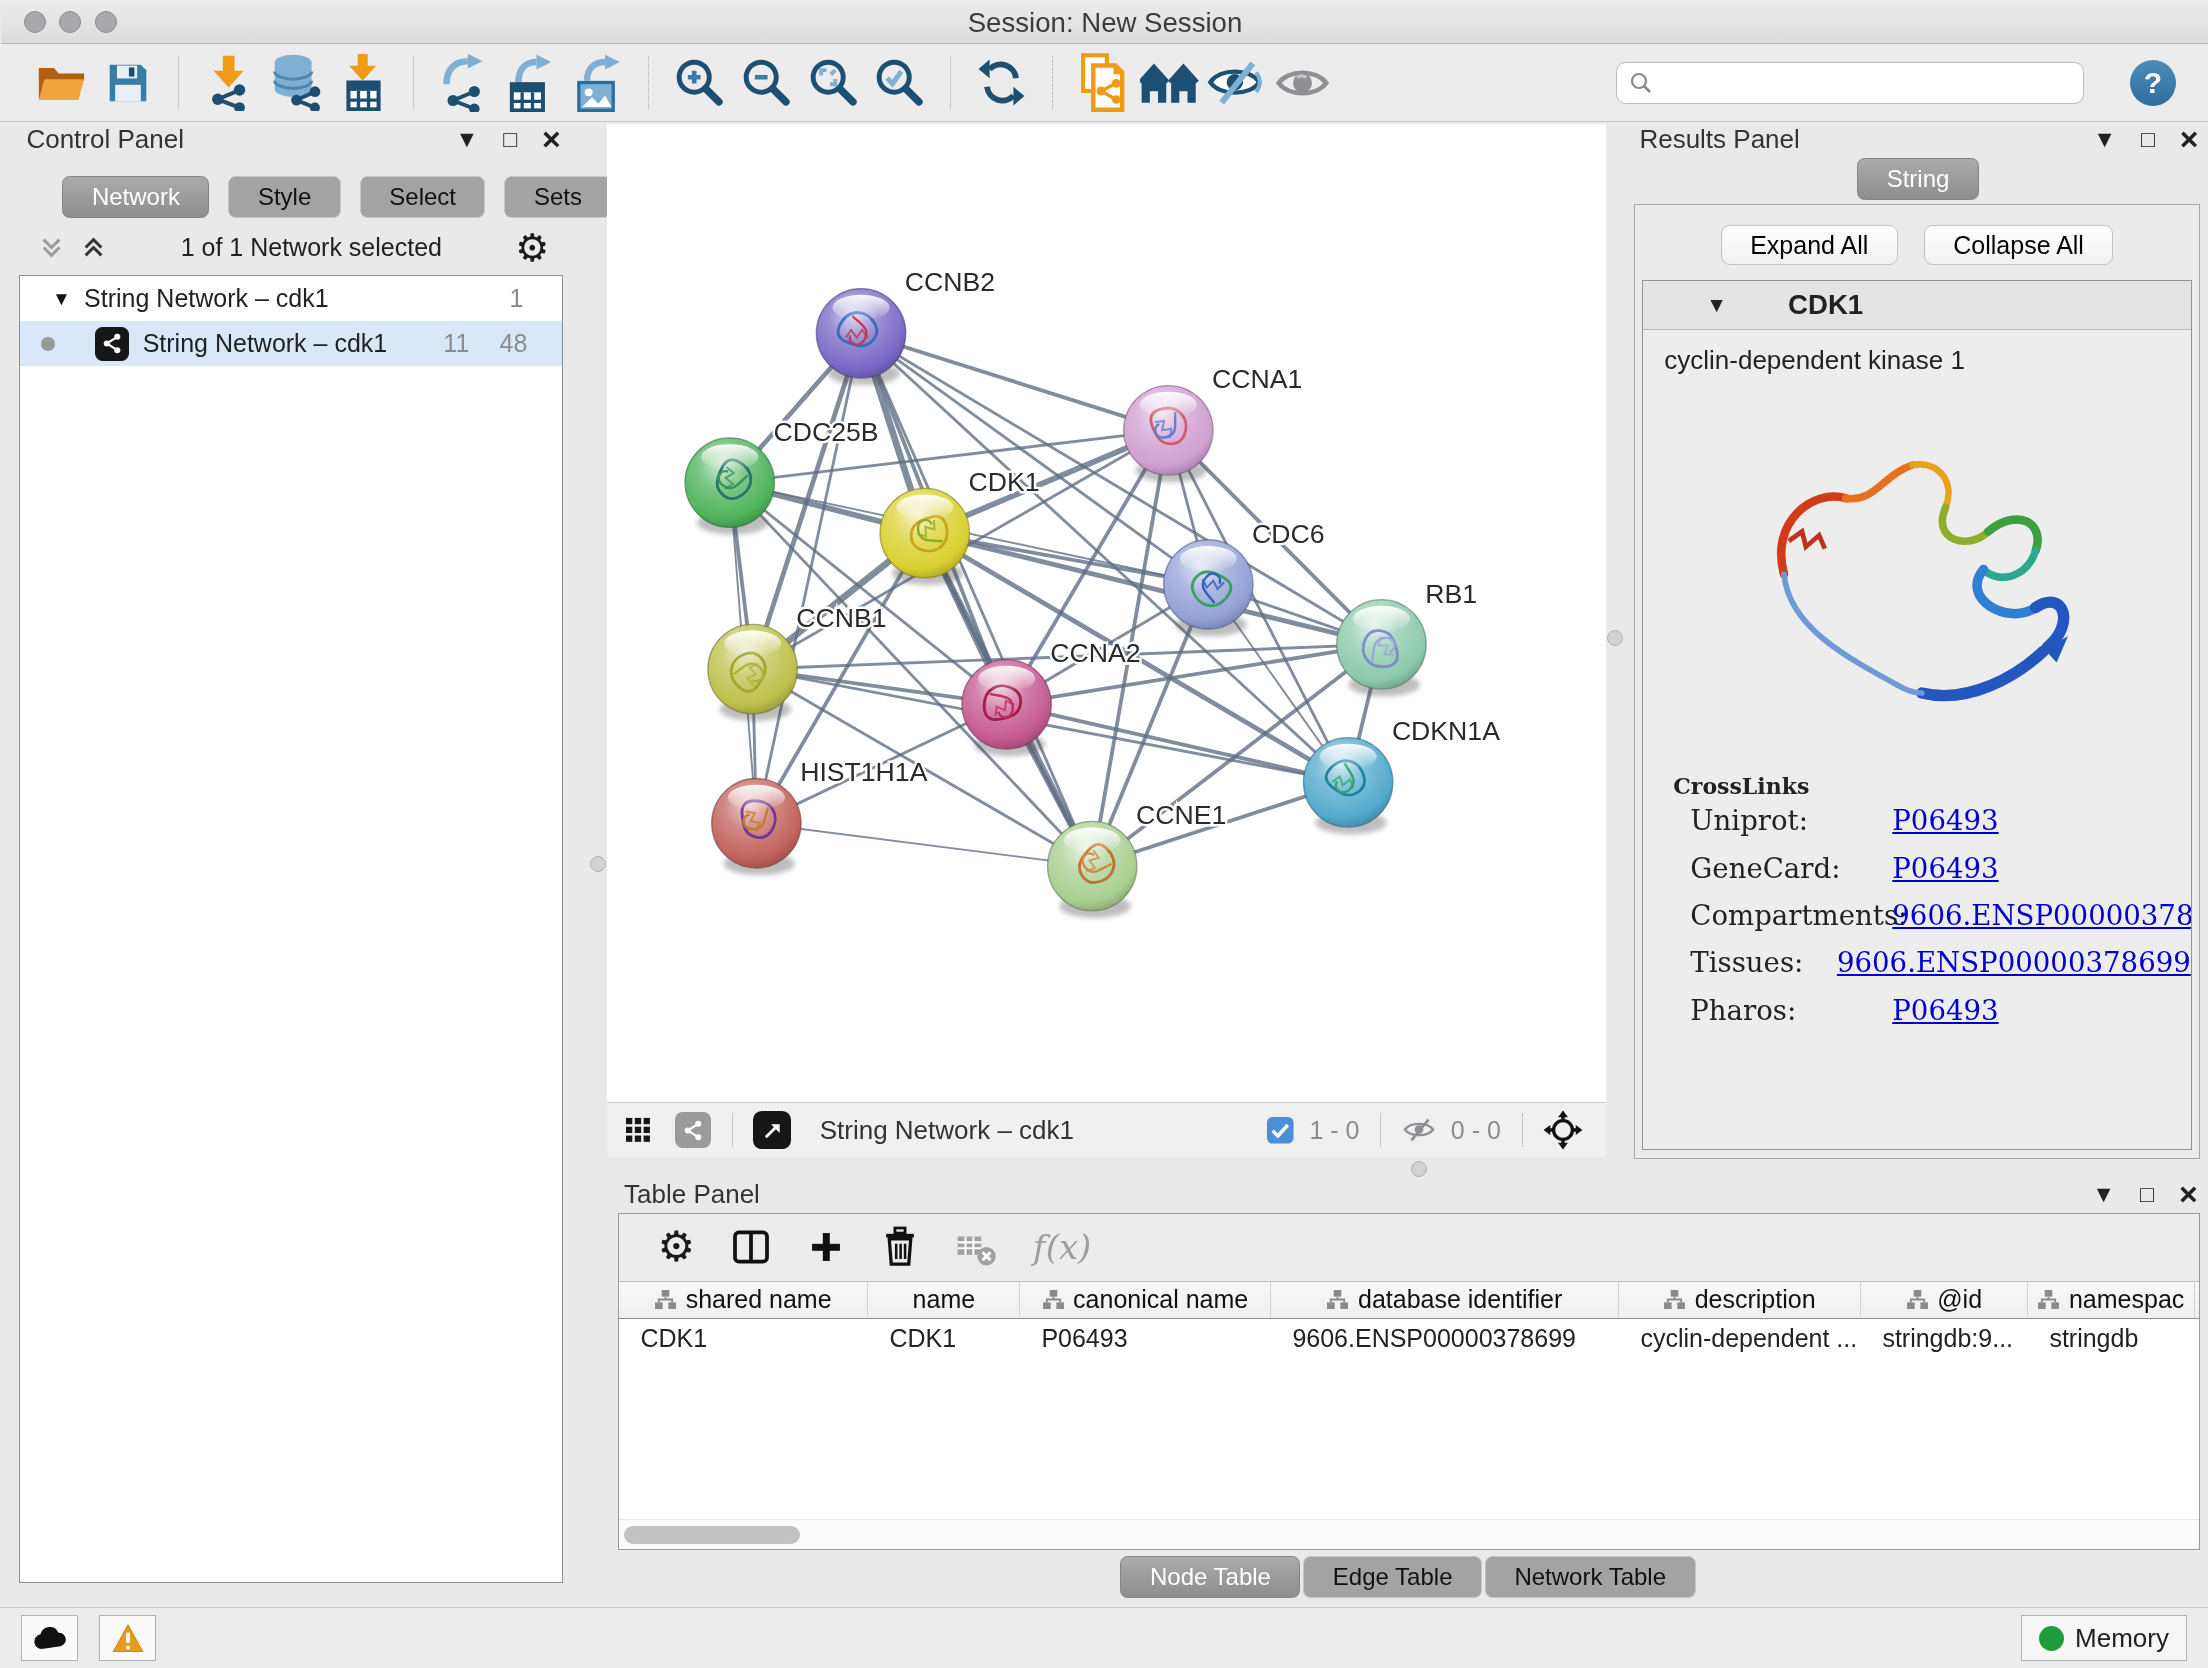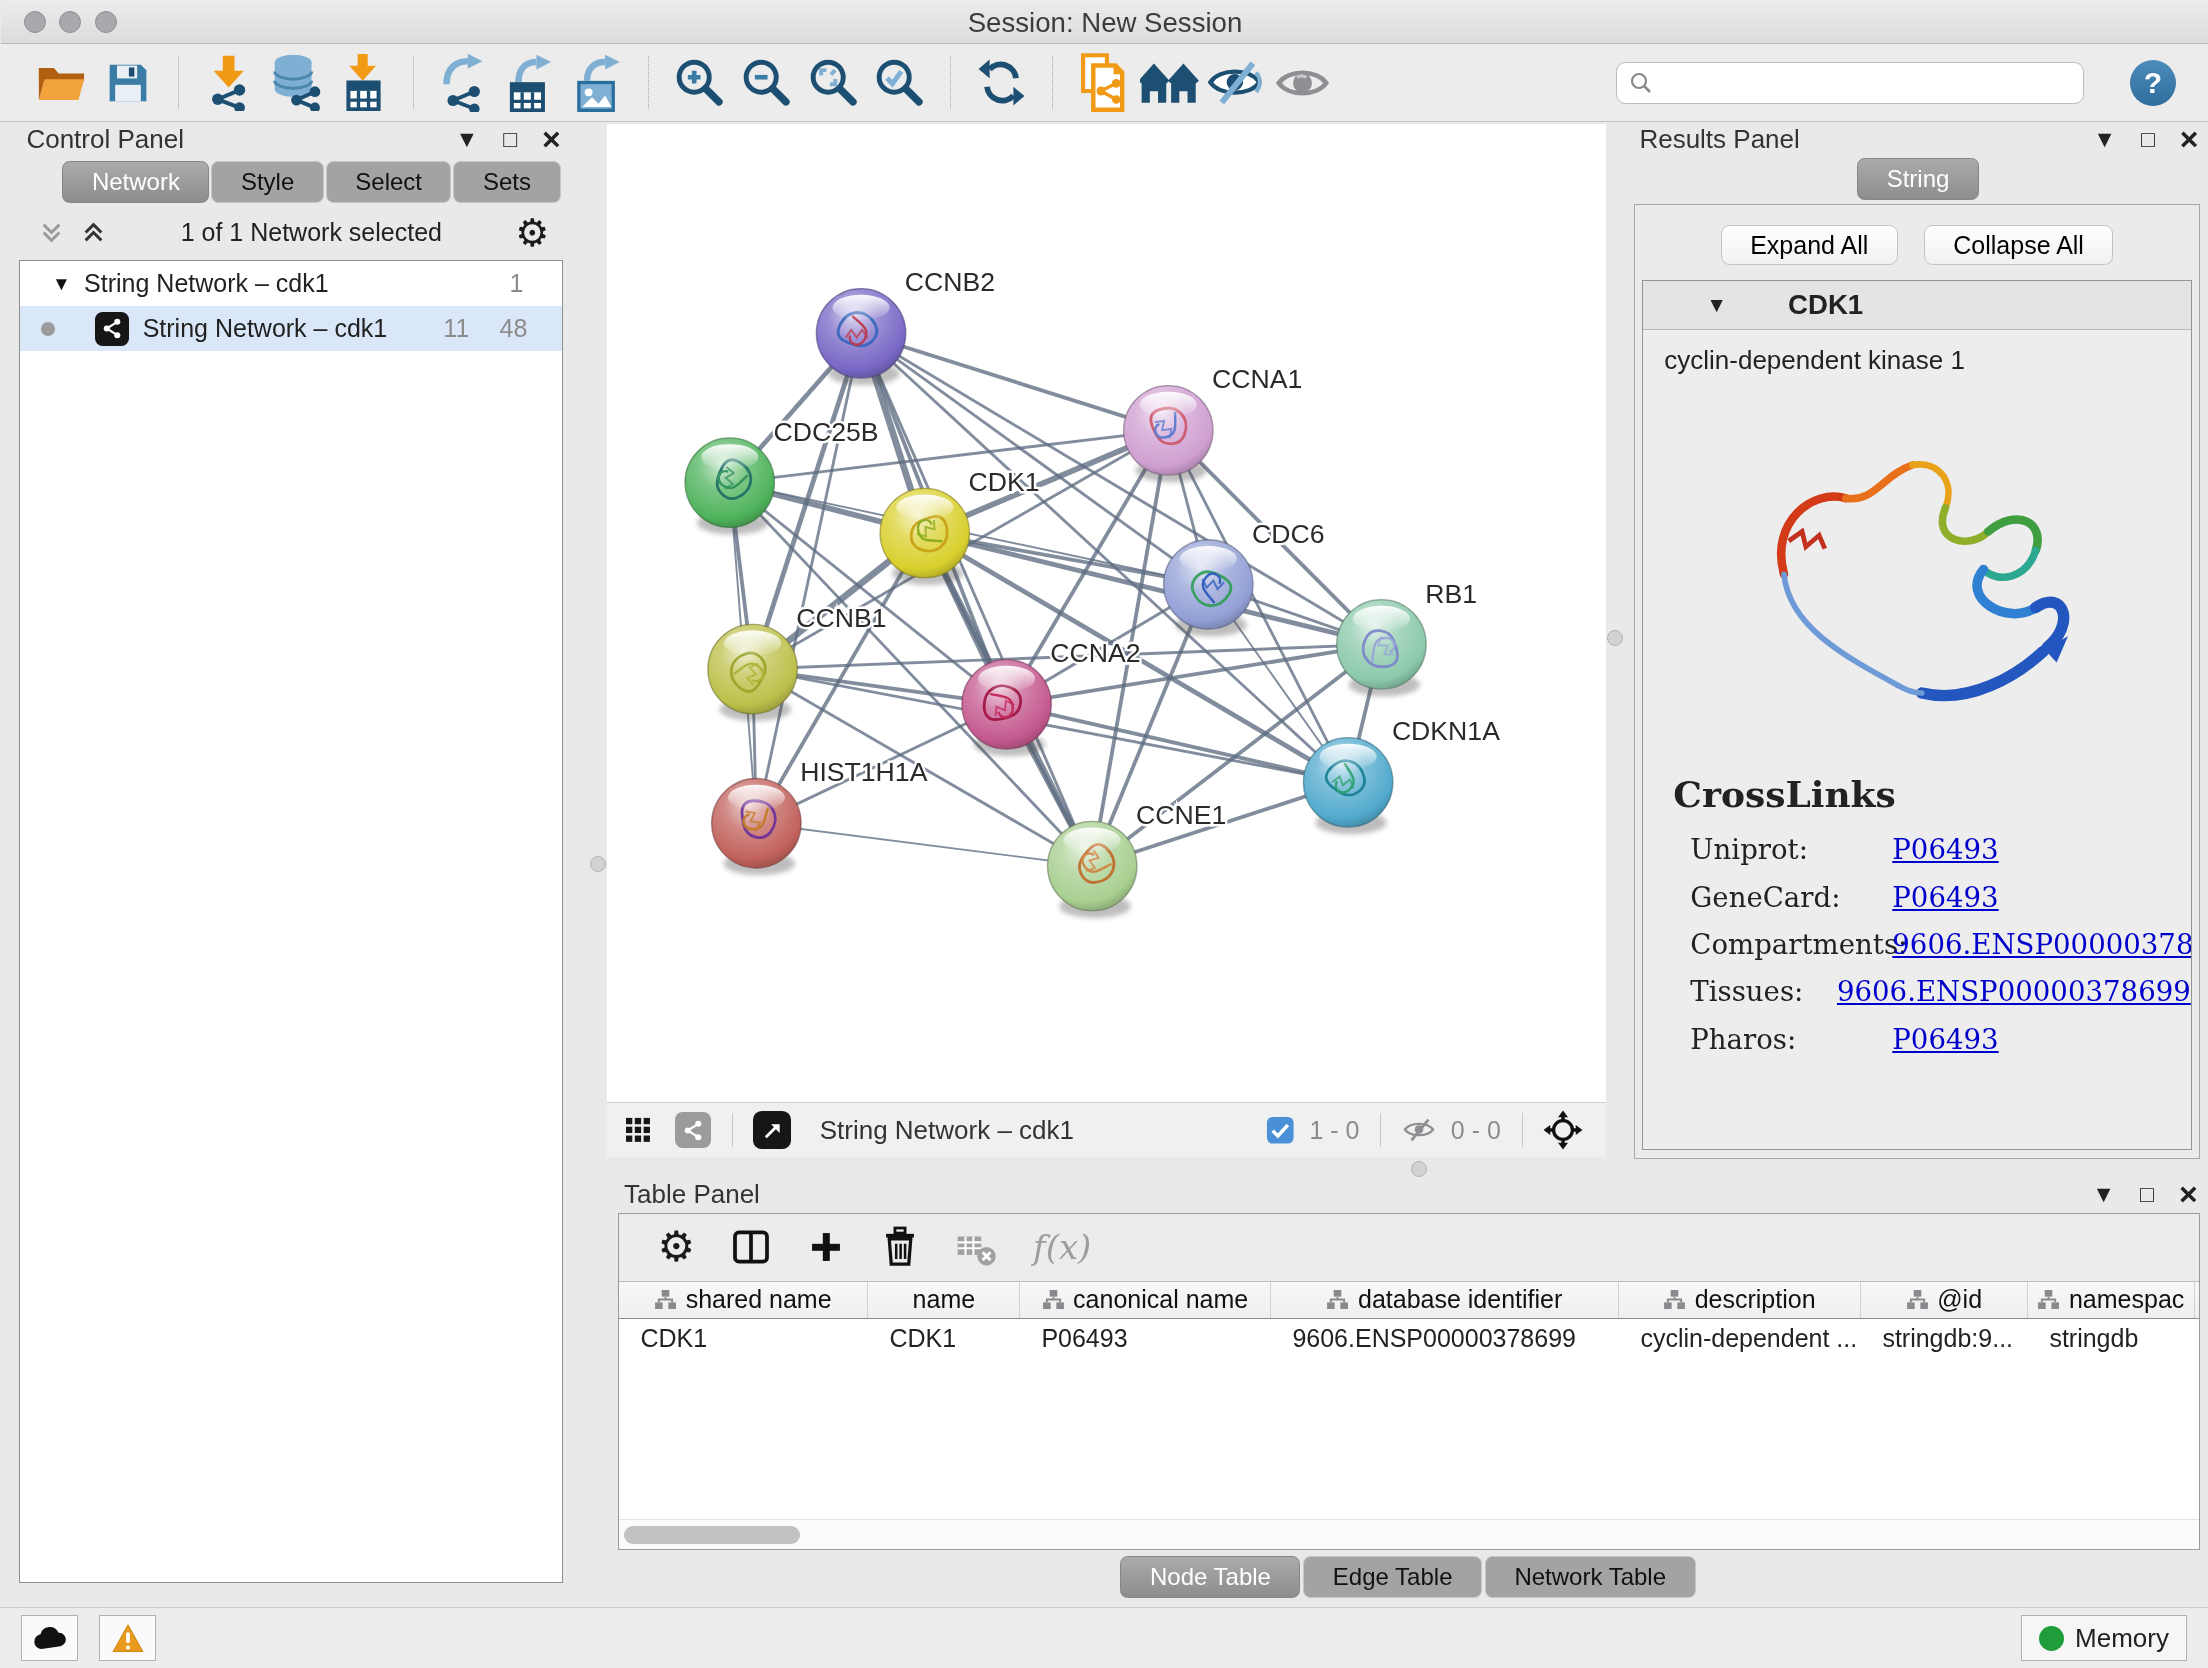--- a/index.html
+++ b/index.html
@@ -26,21 +26,21 @@
   .phead{display:flex;align-items:center;font-size:26px;color:#333;height:30px;}
   .pctl{margin-left:auto;display:flex;align-items:center;gap:25px;color:#222;}
   .pctl span{font-size:23px;line-height:1;}
   .pctl .x{font-size:32px;font-weight:bold;}
   .tab{height:40px;padding:0 28.5px;display:flex;align-items:center;font-size:24px;background:#a3a3a3;
     border:1px solid #c6c6c6;border-radius:7.6px;color:#111;}
   .tab.sel{background:linear-gradient(#ababab,#8d8d8d);border-color:#858585;color:#fff;}
   
   #control-panel{position:absolute;left:11.4px;top:124px;width:557px;height:1472px;display:flex;flex-direction:column;}
   #control-panel .phead{padding:0 7.6px 0 15px;gap:28px;}
-  .cp-tabs{display:flex;gap:2px;margin:7px 0 0 51px;}
+  .cp-tabs{display:flex;gap:19px;margin:22px 0 0 51px;}
   .cp-status{display:flex;align-items:center;height:44px;margin-top:7.6px;padding:0 19px 0 27px;gap:15px;}
   .cp-status .stxt{flex:1;text-align:center;font-size:25px;color:#222;}
   .gear{font-family:"DejaVu Sans",sans-serif;font-size:38px;color:#1a1a1a;line-height:1;}
   .cp-list{flex:1;margin:5.7px 5.7px 13.3px 7.6px;background:#fff;border:1.9px solid #8f8f8f;overflow:hidden;}
   .trow{display:flex;align-items:center;height:45px;font-size:25px;gap:13.3px;padding:0 13.3px 0 32px;}
   .trow.sel{background:#d9e7f8;}
   .trow .caret{font-size:19px;color:#111;}
   .trow .cnum{color:#8c8c8c;}
   .share-badge{width:34px;height:34px;border-radius:7.6px;background:#161616;display:flex;align-items:center;justify-content:center;}
   .dotmark{width:14.3px;height:14.3px;border-radius:50%;background:#9a9a9a;margin-left:3.8px;}
@@ -64,21 +64,21 @@
   .rp-btnrow{display:flex;justify-content:center;gap:26px;padding:13.3px 0 15px;}
   .rp-btn{height:40px;padding:0 28.5px;display:flex;align-items:center;font-size:25px;background:linear-gradient(#fff,#f1f1f1);
     border:1px solid #c2c2c2;border-radius:8.6px;}
   .rp-section{border:1px solid #949494;flex:1;display:flex;flex-direction:column;background:#ededed;overflow:hidden;}
   .rp-sechead{height:48px;background:#e4e4e4;border-bottom:1px solid #b9b9b9;display:flex;align-items:center;}
   .rp-sechead .caret{margin-left:63px;font-size:21px;}
   .rp-sechead .gene{margin-left:61px;font-size:27.6px;font-weight:bold;}
   .rp-desc{font-size:26px;margin:15px 0 0 21px;}
   .rp-protein{margin:32px auto 0;}
   .crosslinks{margin:42px 0 0 30px;font-family:"DejaVu Serif","Liberation Serif",serif;}
-  .crosslinks .clt{font-size:36px;font-weight:bold;margin-bottom:18px;}
+  .crosslinks .clt{font-size:22px;font-weight:bold;margin-bottom:5px;}
   .clrow{display:flex;font-size:27.6px;margin:0 0 14.3px 17px;}
   .clrow .cll{width:202px;}
   .clrow a{color:#0000cc;text-decoration:underline;}
   
   #table-panel{position:absolute;left:607px;top:1179px;width:1602px;height:426px;display:flex;flex-direction:column;}
   #table-panel .phead{padding:0 11.4px 0 17px;}
   .tp-box{margin:3.8px 9.5px 0 11.4px;height:335px;border:1.9px solid #9a9a9a;background:#ececec;display:flex;flex-direction:column;}
   .tp-toolbar{height:67px;display:flex;align-items:center;gap:36px;padding-left:38px;}
   .fx{font-family:"DejaVu Serif","Liberation Serif",serif;font-style:italic;font-size:34px;color:#9d9d9d;}
   .tp-table{flex:1;background:#fff;border-top:1px solid #bdbdbd;display:flex;flex-direction:column;overflow:hidden;}

